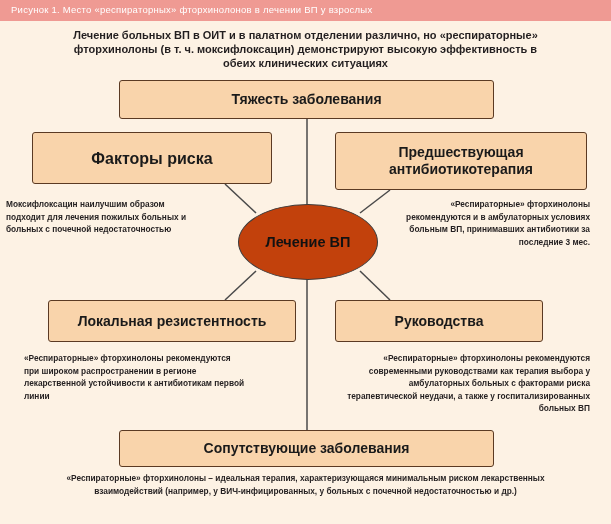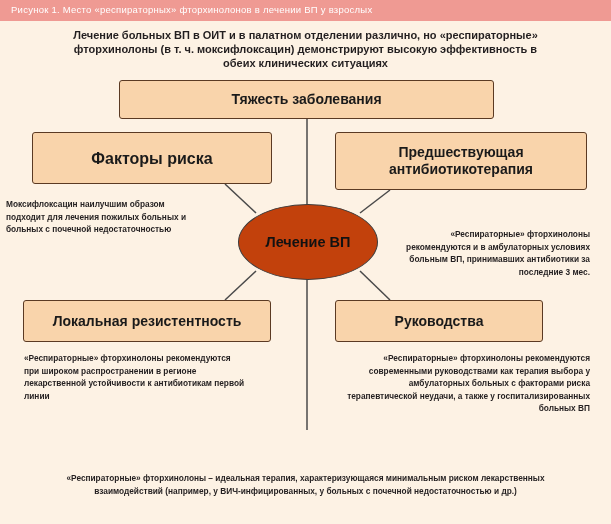--- a/index.html
+++ b/index.html
@@ -80,21 +80,21 @@
   }
   #box-riskfactors {
     left: 32px;   top: 132px; width: 240px; height: 52px;
     font-size: 16px;
   }
   #box-priorabx {
     left: 335px;  top: 132px; width: 252px; height: 58px;
     font-size: 14px;
   }
   #box-resistance {
-    left: 23px;   top: 300px; width: 248px; height: 42px;
+    left: 48px;   top: 300px; width: 248px; height: 42px;
     font-size: 14px;
   }
   #box-guidelines {
     left: 335px;  top: 300px; width: 208px; height: 42px;
     font-size: 14px;
   }
   #box-comorbid {
     left: 119px;  top: 430px; width: 375px; height: 37px;
     font-size: 14px;
   }
@@ -119,21 +119,21 @@
   }
   
   .note {
     position: absolute;
     font-size: 8.3px;
     font-weight: bold;
     line-height: 12.6px;
     color: #231f20;
   }
   #note-left-top  { left: 6px;  top: 198px; width: 195px; text-align: left;  }
-  #note-right-top { left: 390px; top: 198px; width: 200px; text-align: right; margin-top: 30px; }
+  #note-right-top { left: 390px; top: 198px; width: 200px; text-align: right; }
   #note-left-bot  { left: 24px;  top: 352px; width: 222px; text-align: left;  }
   #note-right-bot { left: 340px; top: 352px; width: 250px; text-align: right; }
   #note-bottom {
     left: 48px; top: 472px; width: 515px;
     text-align: center;
   }
 </style>
 </head>
 <body>
 
@@ -172,20 +172,23 @@
   </div>
 
   <div class="box" id="box-resistance">
     <span class="box-label">Локальная резистентность</span>
   </div>
 
   <div class="box" id="box-guidelines">
     <span class="box-label">Руководства</span>
   </div>
 
+  <div class="box" id="box-comorbid">
+    <span class="box-label">Сопутствующие заболевания</span>
+  </div>
 
   <div id="center-node">
     <span>Лечение ВП</span>
   </div>
 
   <div class="note" id="note-left-top">Моксифлоксацин наилучшим образом подходит для лечения пожилых больных и больных с почечной недостаточностью</div>
   <div class="note" id="note-right-top">«Респираторные» фторхинолоны рекомендуются и в амбулаторных условиях больным ВП, принимавших антибиотики за последние 3 мес.</div>
   <div class="note" id="note-left-bot">«Респираторные» фторхинолоны рекомендуются при широком распространении в регионе лекарственной устойчивости к антибиотикам первой линии</div>
   <div class="note" id="note-right-bot">«Респираторные» фторхинолоны рекомендуются современными руководствами как терапия выбора у амбулаторных больных с факторами риска терапевтической неудачи, а также у госпитализированных больных ВП</div>
   <div class="note" id="note-bottom">«Респираторные» фторхинолоны – идеальная терапия, характеризующаяся минимальным риском лекарственных взаимодействий (например, у ВИЧ-инфицированных, у больных с почечной недостаточностью и др.)</div>

